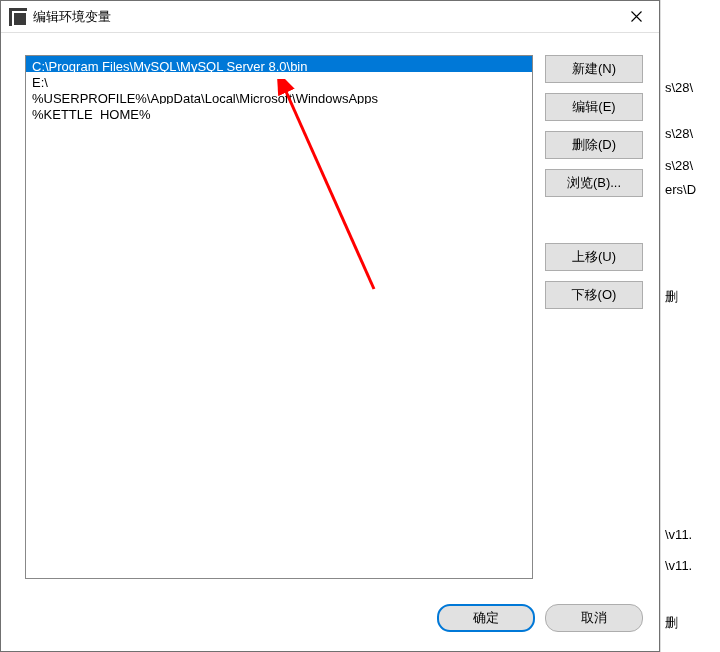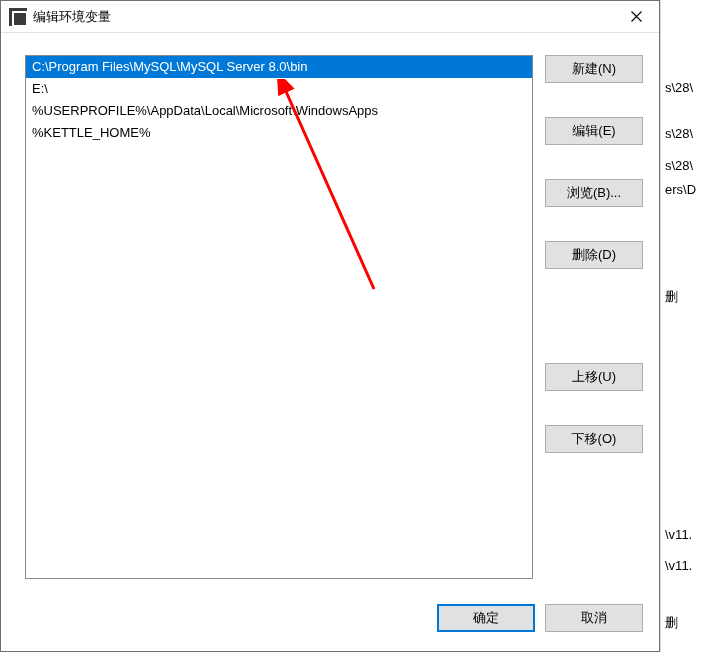--- a/index.html
+++ b/index.html
@@ -92,36 +92,35 @@
     }
     .listbox {
       flex: 1;
       border: 1px solid #888888;
       background: #ffffff;
       overflow: hidden;
       position: relative;
       height: 524px;
     }
     .list-item {
-      height: 22px;
+      height: 16px;
       line-height: 22px;
       padding: 0 6px;
       font-size: 13px;
       white-space: nowrap;
       overflow: hidden;
     }
     .list-item.selected {
       background: #0078d7;
       color: #ffffff;
     }
     .side-buttons {
       width: 98px;
       display: flex;
       flex-direction: column;
-      gap: 24px;
     }
     .btn {
       height: 28px;
       border: 1px solid #adadad;
       background: #e1e1e1;
       font-size: 13px;
       font-family: inherit;
       cursor: pointer;
       margin-bottom: 10px;
       display: flex;
@@ -135,20 +134,21 @@
       height: 50px;
       display: flex;
       align-items: center;
       justify-content: flex-end;
       padding: 0 16px 16px 0;
       gap: 10px;
     }
     .footer .btn {
       width: 98px;
       margin-bottom: 0;
+      border-radius: 13px;
     }
     .footer .btn.primary {
       border: 2px solid #0078d7;
       background: #e1e1e1;
     }
     .red-arrow {
       position: absolute;
       left: 274px;
       top: 79px;
       pointer-events: none;
@@ -185,22 +185,22 @@
     <div class="listbox">
       <div class="list-item selected">C:\Program Files\MySQL\MySQL Server 8.0\bin</div>
       <div class="list-item">E:\</div>
       <div class="list-item">%USERPROFILE%\AppData\Local\Microsoft\WindowsApps</div>
       <div class="list-item">%KETTLE_HOME%</div>
     </div>
 
     <div class="side-buttons">
       <button class="btn">新建(N)</button>
       <button class="btn">编辑(E)</button>
+      <button class="btn">删除(D)</button>
       <button class="btn">浏览(B)...</button>
-      <button class="btn">删除(D)</button>
       <div class="btn-group-gap"></div>
       <button class="btn">上移(U)</button>
       <button class="btn">下移(O)</button>
       <div class="btn-group-gap"></div>
     </div>
 
   </div>
 
   <div class="footer">
     <button class="btn primary">确定</button>

